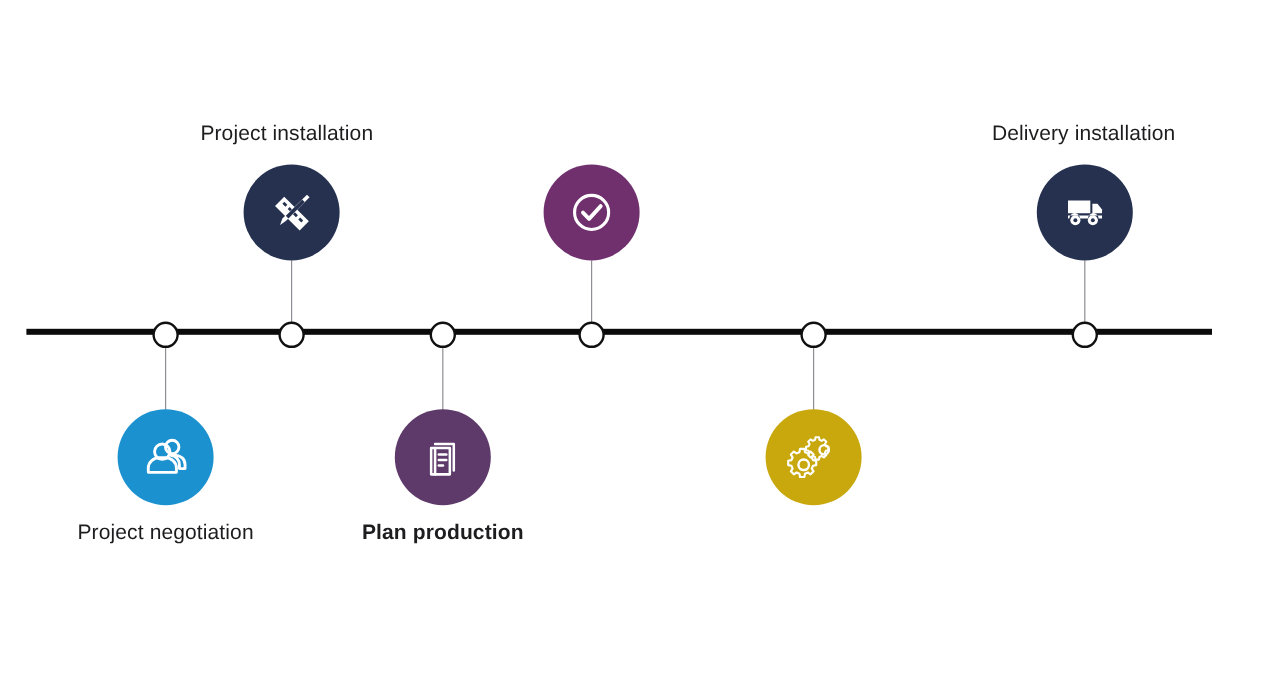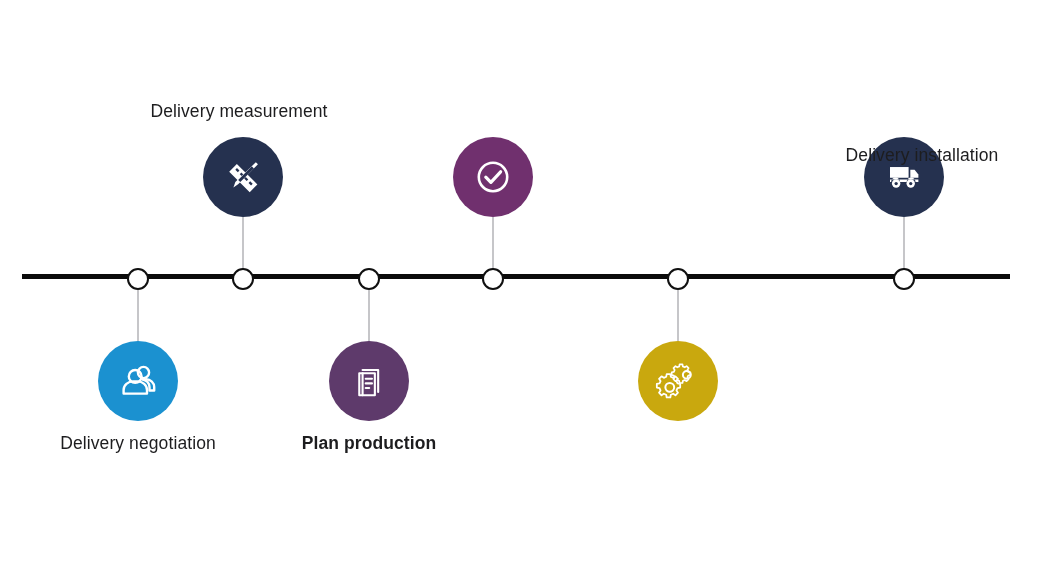--- a/index.html
+++ b/index.html
@@ -86,42 +86,42 @@
     <span>
       <svg width="48" height="48" viewBox="0 0 48 48" fill="none" stroke="#ffffff" stroke-width="2.4" stroke-linecap="round" stroke-linejoin="round">
         <circle cx="29.5" cy="15.5" r="5.6"></circle>
         <path d="M35.5 33.5 v-3.2 c0-4.3 -3.1-7.4 -7.0-7.8"></path>
         <path d="M36.6 33.5 h3.6 v-3.4 c0-4.6 -3.6-7.6 -8.1-7.8"></path>
         <circle cx="21.2" cy="19.4" r="6.4"></circle>
         <path d="M9.6 36.6 v-3.6 c0-5.1 4.3-8.6 9.6-8.6 h4.2 c5.3 0 9.6 3.5 9.6 8.6 v3.6 z"></path>
       </svg>
     </span>
   </div>
-  <div class="caption" style="left:138px; top:433px;">Delivery negotiation</div>
+  <div class="caption" style="left:138px; top:433px;">Project negotiation</div>
 
   <div class="stem" style="left:243px; top:217px; height:52px;"></div>
   <div class="node" style="left:243px;"></div>
   <div class="disc" style="left:243px; top:177px; background:#25314f;">
     <span>
       <svg width="46" height="46" viewBox="0 0 48 48">
         <g fill="#ffffff">
 
           <path d="M9.6 18.4 L17.6 10.4 L39.0 31.8 L31.0 39.8 Z
                    M16.0 16.4 l2.6 2.6 l1.7-1.7 l-2.6-2.6 Z
                    M20.6 21.0 l2.6 2.6 l1.7-1.7 l-2.6-2.6 Z
                    M25.2 25.6 l2.6 2.6 l1.7-1.7 l-2.6-2.6 Z
                    M29.8 30.2 l2.6 2.6 l1.7-1.7 l-2.6-2.6 Z" fill-rule="evenodd"></path>
 
           <path d="M37.4 8.6 L39.6 10.8 L19.2 31.2 L14.0 35.0 L16.0 29.2 Z"></path>
           <path d="M33.2 12.8 L19.0 27.0 L21.2 29.2 L35.4 15.0 Z" fill="#25314f"></path>
         </g>
       </svg>
     </span>
   </div>
-  <div class="caption" style="left:239px; top:101px;">Delivery measurement</div>
+  <div class="caption" style="left:239px; top:101px;">Project installation</div>
 
   <div class="stem" style="left:369px; top:290px; height:52px;"></div>
   <div class="node" style="left:369px;"></div>
   <div class="disc" style="left:369px; top:381px; background:#5e3a6b;">
     <span>
       <svg width="44" height="44" viewBox="0 0 48 48" fill="none" stroke="#ffffff" stroke-width="2.3" stroke-linejoin="round" stroke-linecap="round">
         <path d="M17.0 12.0 h17.0 v24.0"></path>
         <path d="M13.4 15.6 h17.0 v24.0 h-17.0 z"></path>
         <path d="M17.0 15.6 v24.0"></path>
         <path d="M20.4 21.6 h6.8"></path>
@@ -178,15 +178,15 @@
           <path d="M9.4 26.6 h29.6 v2.6 h-3.0 a4.6 4.6 0 0 0 -9.2 0 h-7.0 a4.6 4.6 0 0 0 -9.2 0 h-1.2 z"></path>
 
           <circle cx="15.8" cy="30.8" r="4.4"></circle>
           <circle cx="31.0" cy="30.8" r="4.4"></circle>
         </g>
         <circle cx="15.8" cy="30.8" r="1.7" fill="#25314f"></circle>
         <circle cx="31.0" cy="30.8" r="1.7" fill="#25314f"></circle>
       </svg>
     </span>
   </div>
-  <div class="caption" style="left:922px; top:101px;margin-top:44px;">Delivery installation</div>
+  <div class="caption" style="left:903px; top:101px;">Delivery installation</div>
 
 </div>
 
 </body></html>

